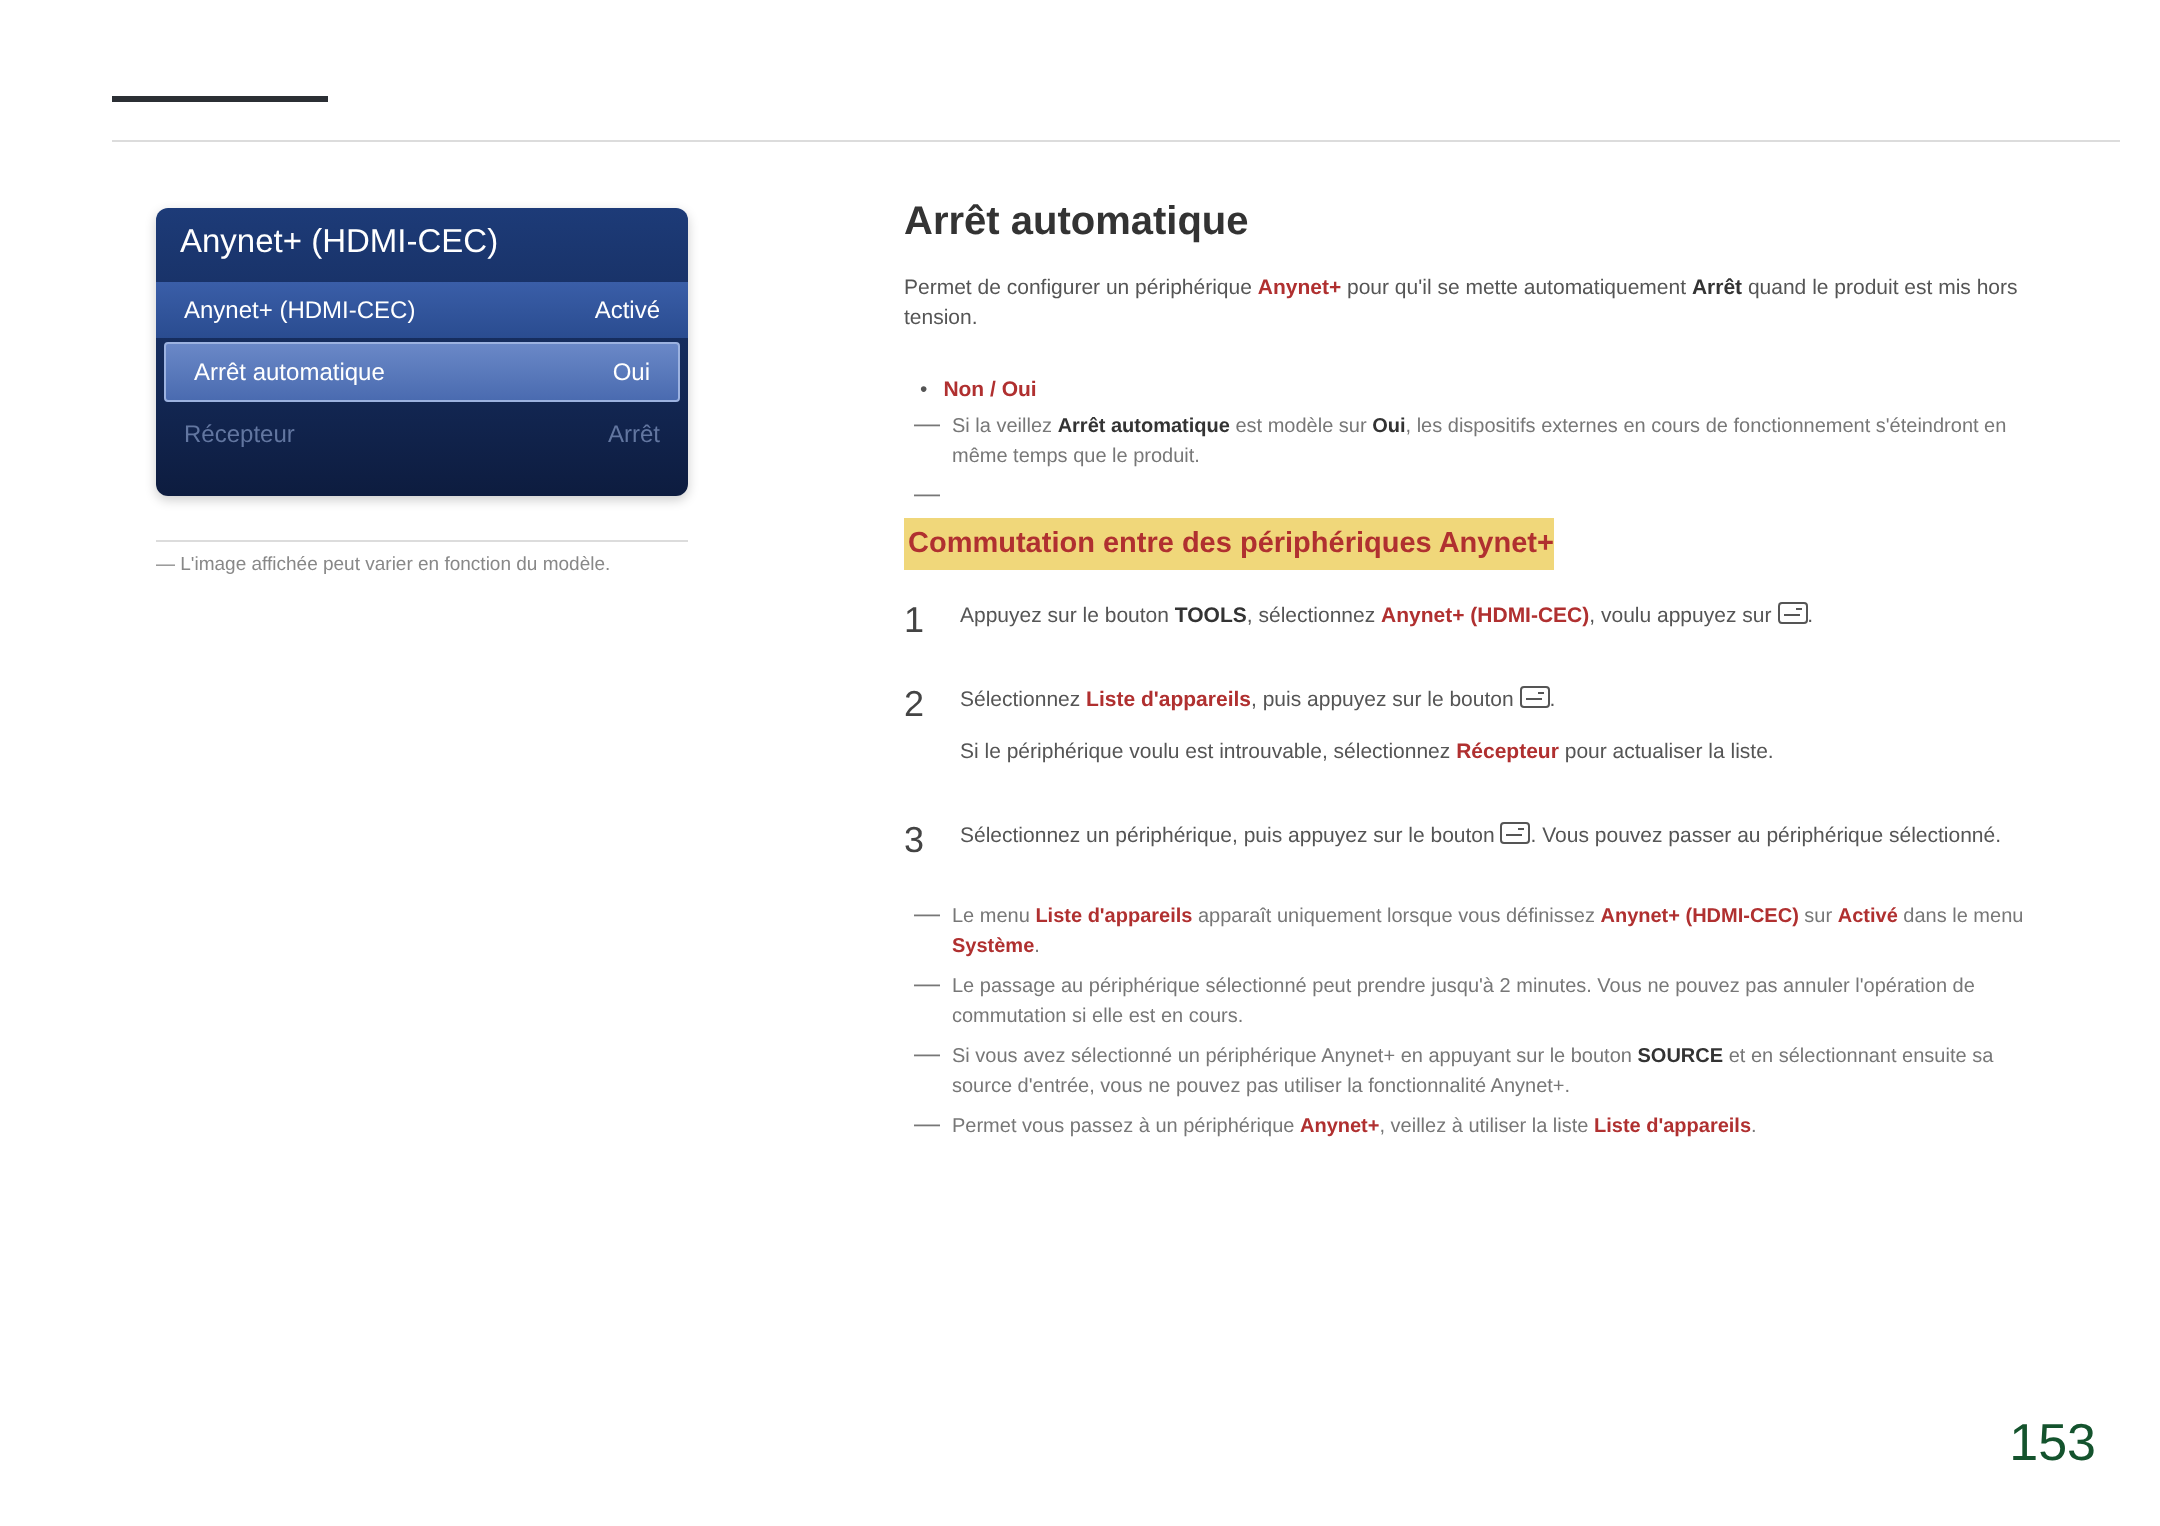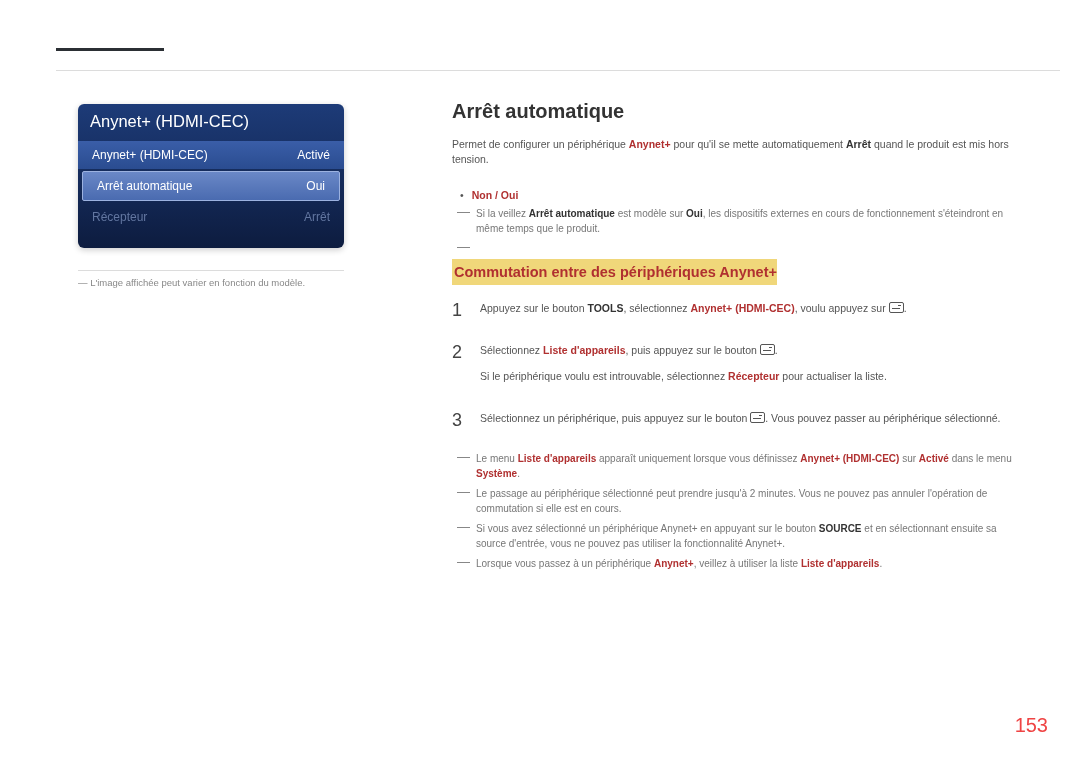--- a/index.html
+++ b/index.html
@@ -171,22 +171,22 @@
     content: "";
     position: absolute;
     left: 2px; top: 5px;
     width: 8px; height: 1px;
     background: #555;
   }
   .page-num {
     position: absolute;
     bottom: 26px;
     right: 32px;
-    font-size: 20px;
-    color: #ef4444;
+    font-size: 26px;
+    color: #14532d;
     font-weight: 300;
   }
 </style>
 </head>
 <body>
 
 <div class="corner-rule"></div>
 <div class="header-rule"></div>
 
 <div class="left-col">
@@ -279,19 +279,19 @@
   <div class="note-row">
     <span class="note-dash">―</span>
     <span>
       <span>Si vous avez sélectionné un périphérique Anynet+ en appuyant sur le bouton </span><span class="bold">SOURCE</span><span> et en sélectionnant ensuite sa source d'entrée, vous ne pouvez pas utiliser la fonctionnalité Anynet+.</span>
     </span>
   </div>
 
   <div class="note-row">
     <span class="note-dash">―</span>
     <span>
-      <span>Lorsque vous passez à un périphérique </span><span class="red-bold">Anynet+</span><span>, veillez à utiliser la liste </span><span class="red-bold">Liste d'appareils</span><span>.</span>
+      <span>Permet vous passez à un périphérique </span><span class="red-bold">Anynet+</span><span>, veillez à utiliser la liste </span><span class="red-bold">Liste d'appareils</span><span>.</span>
     </span>
   </div>
 
 </div>
 
 <div class="page-num">153</div>
 
 </body></html>

